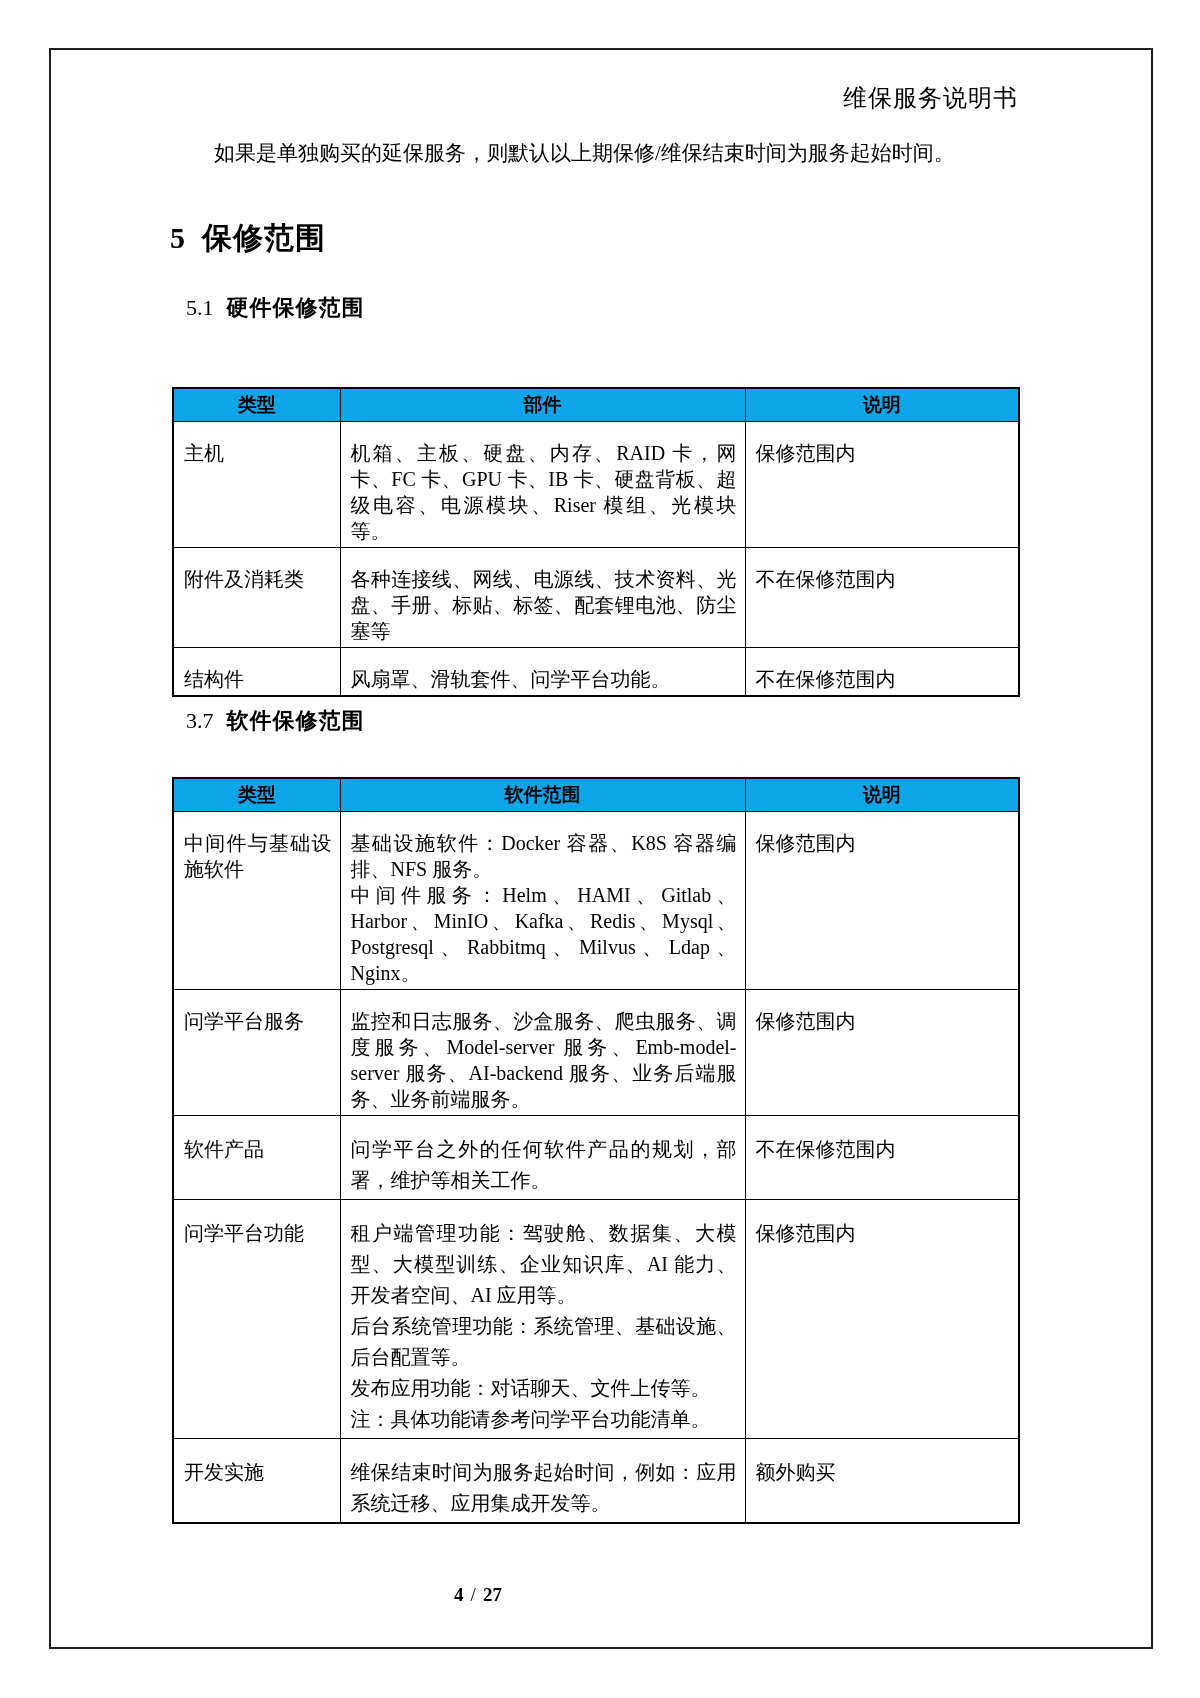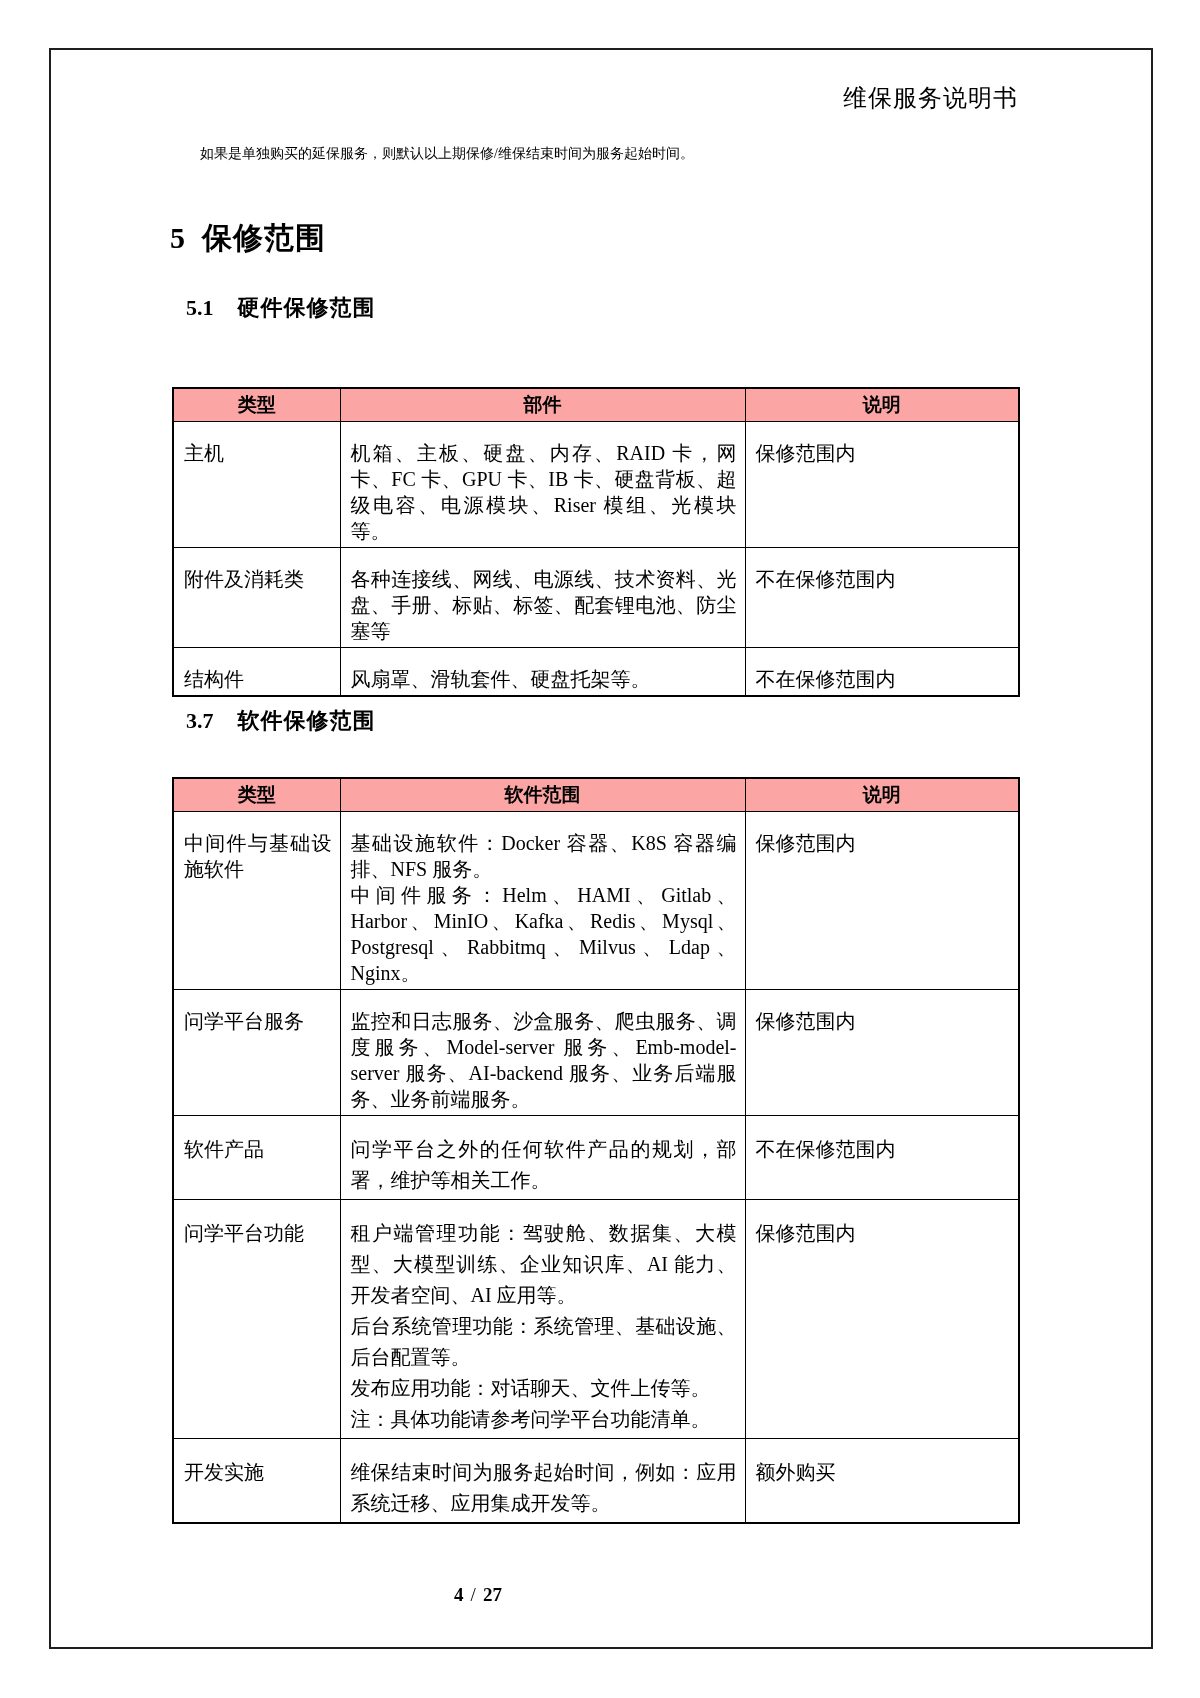--- a/index.html
+++ b/index.html
@@ -12,49 +12,49 @@
   .page-frame {
     position:absolute; left:49px; top:48px; width:1104px; height:1601px;
     border:2px solid #1f1f1f; background:#fff;
   }
   .doc-header {
     position:absolute; top:82px; left:172px; width:846px;
     text-align:right; font-size:24px; letter-spacing:1px;
   }
   .intro {
     position:absolute; top:138px; left:172px; width:846px;
-    font-size:14px; line-height:31px; text-indent:2em;font-family:Liberation Serif, serif;
+    font-size:21px; line-height:31px; text-indent:2em;font-family:Liberation Serif, serif;
   }
   .h1 {
     position:absolute; top:218px; left:170px;
     font-family:"Liberation Sans","DejaVu Sans",sans-serif;
     font-size:30px; font-weight:bold; letter-spacing:1px;text-align:right;
   }
   .h1 .num { font-family:"Liberation Serif","DejaVu Serif",serif; margin-right:16px; }
   .h2 {
     position:absolute; left:186px;
     font-family:"Liberation Sans","DejaVu Sans",sans-serif;
     font-size:22px; font-weight:bold; letter-spacing:1px;
   }
   .h2 .num {
     font-family:"Liberation Serif","DejaVu Serif",serif;
-    font-weight:bold; margin-right:24px; letter-spacing:0;
+    font-weight:normal; margin-right:13px; letter-spacing:0;
   }
   .h2-51 { top:293px; }
   .h2-52 { top:706px; }
 
   table.wtable {
     position:absolute; left:172px; width:846px;
     border-collapse:collapse; table-layout:fixed;
     font-size:20px; border:2px solid #000;
   }
   .t1 { top:387px; }
   .t2 { top:777px; }
   .wtable th {
-    background:#fca5a5;
+    background:#0ea5e9;
     font-family:"Liberation Sans","DejaVu Sans",sans-serif;
     font-size:19px; font-weight:bold; text-align:center;
     border:1px solid #000; padding:3px 2px; line-height:26px;
   }
   .wtable td {
     border:1px solid #000; vertical-align:top;
     padding:18px 8px 3px 10px; line-height:26px;
   }
   .col-type  { width:167px; }
   .col-parts { width:405px; }
@@ -106,21 +106,21 @@
       <td class="cell-parts">机箱、主板、硬盘、内存、RAID 卡，网卡、FC 卡、GPU 卡、IB 卡、硬盘背板、超级电容、电源模块、Riser 模组、光模块等。</td>
       <td class="cell-note">保修范围内</td>
     </tr>
     <tr>
       <td class="cell-type">附件及消耗类</td>
       <td class="cell-parts">各种连接线、网线、电源线、技术资料、光盘、手册、标贴、标签、配套锂电池、防尘塞等</td>
       <td class="cell-note">不在保修范围内</td>
     </tr>
     <tr>
       <td class="cell-type">结构件</td>
-      <td class="cell-parts">风扇罩、滑轨套件、硬盘托架等。</td>
+      <td class="cell-parts">风扇罩、滑轨套件、问学平台功能。</td>
       <td class="cell-note">不在保修范围内</td>
     </tr>
   </tbody>
 </table>
 
 <div class="h2 h2-52">
   <span class="num">3.7</span><span>软件保修范围</span>
 </div>
 
 <table class="wtable t2">

